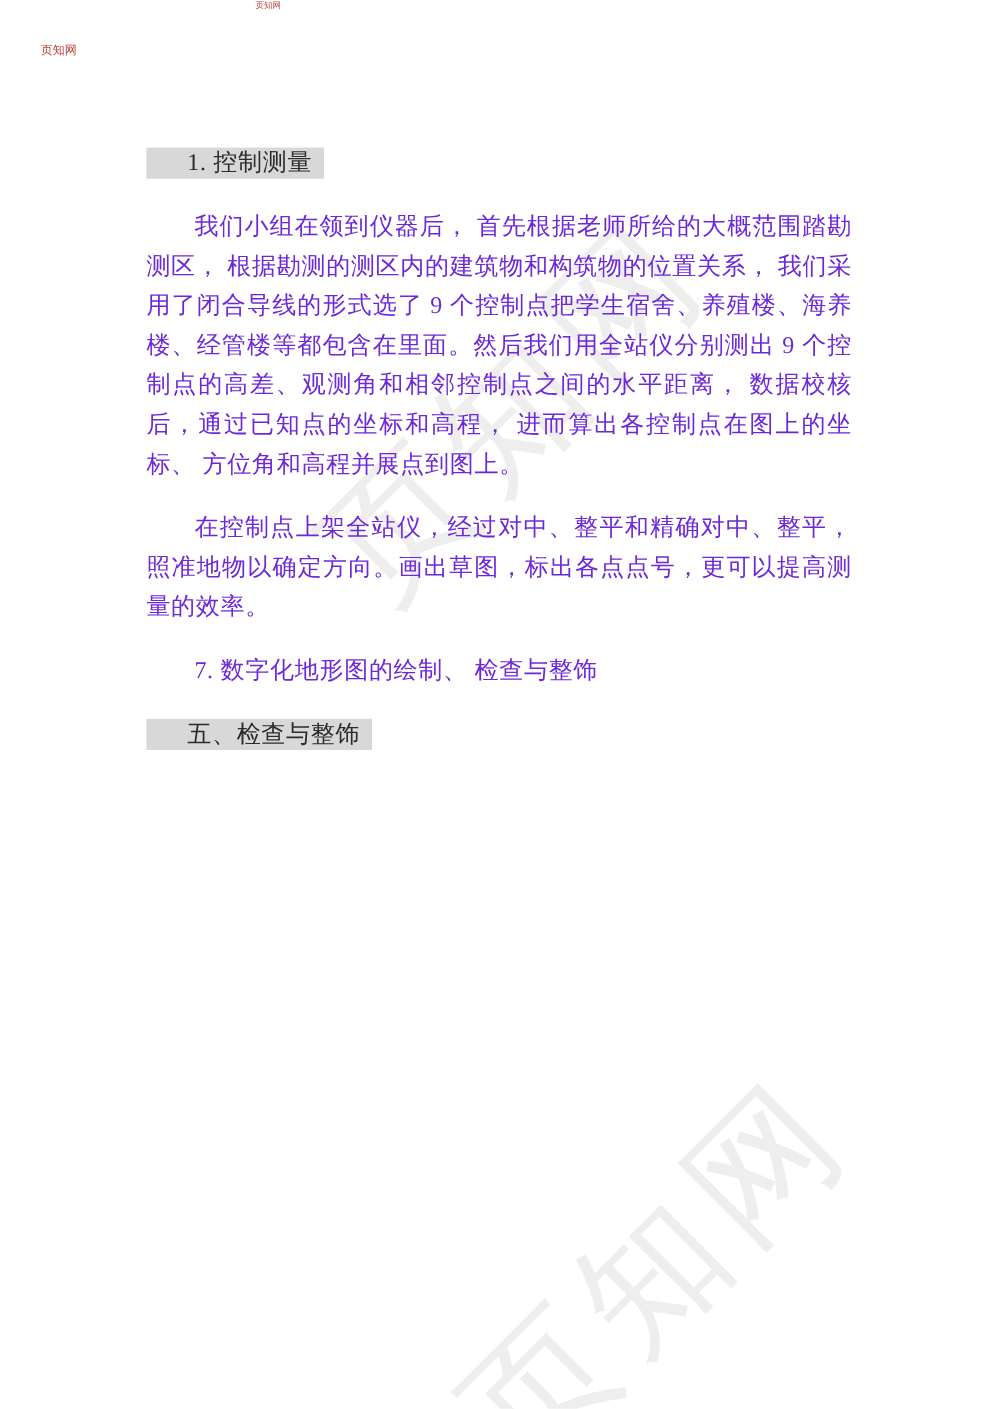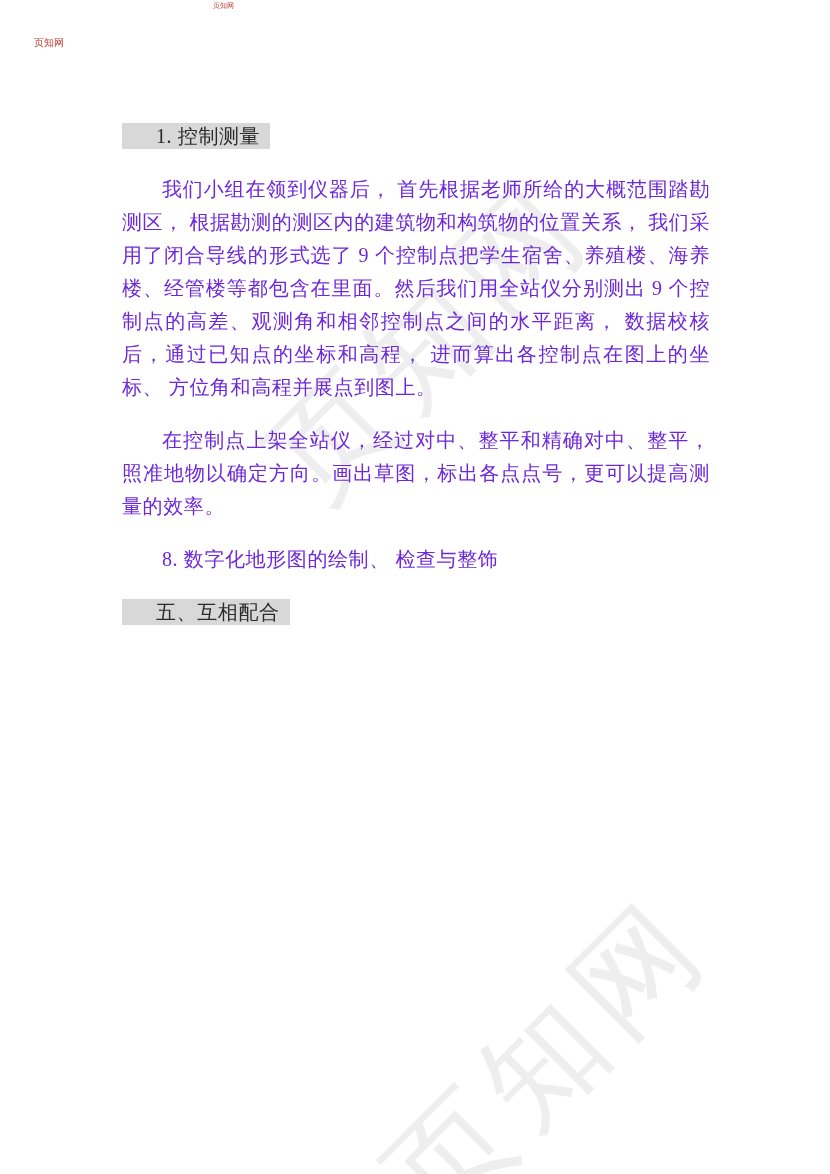--- a/index.html
+++ b/index.html
@@ -82,22 +82,22 @@
 
   <div class="block heading-wrap">
     <span class="hl">1.  控制测量</span>
   </div>
 
   <p class="block para">我们小组在领到仪器后， 首先根据老师所给的大概范围踏勘测区， 根据勘测的测区内的建筑物和构筑物的位置关系， 我们采用了闭合导线的形式选了 9 个控制点把学生宿舍、养殖楼、海养楼、经管楼等都包含在里面。然后我们用全站仪分别测出 9 个控制点的高差、观测角和相邻控制点之间的水平距离， 数据校核后，通过已知点的坐标和高程， 进而算出各控制点在图上的坐标、 方位角和高程并展点到图上。</p>
 
 
   <p class="block para">在控制点上架全站仪，经过对中、整平和精确对中、整平，照准地物以确定方向。画出草图，标出各点点号，更可以提高测量的效率。</p>
 
-  <p class="block para">8.  数字化地形图的绘制、 检查与整饰</p>
+  <p class="block para">7.  数字化地形图的绘制、 检查与整饰</p>
 
 
   <div class="block heading-wrap">
-    <span class="hl">五、互相配合</span>
+    <span class="hl">五、检查与整饰</span>
   </div>
 
 
 
 </div>
 
 </body></html>

